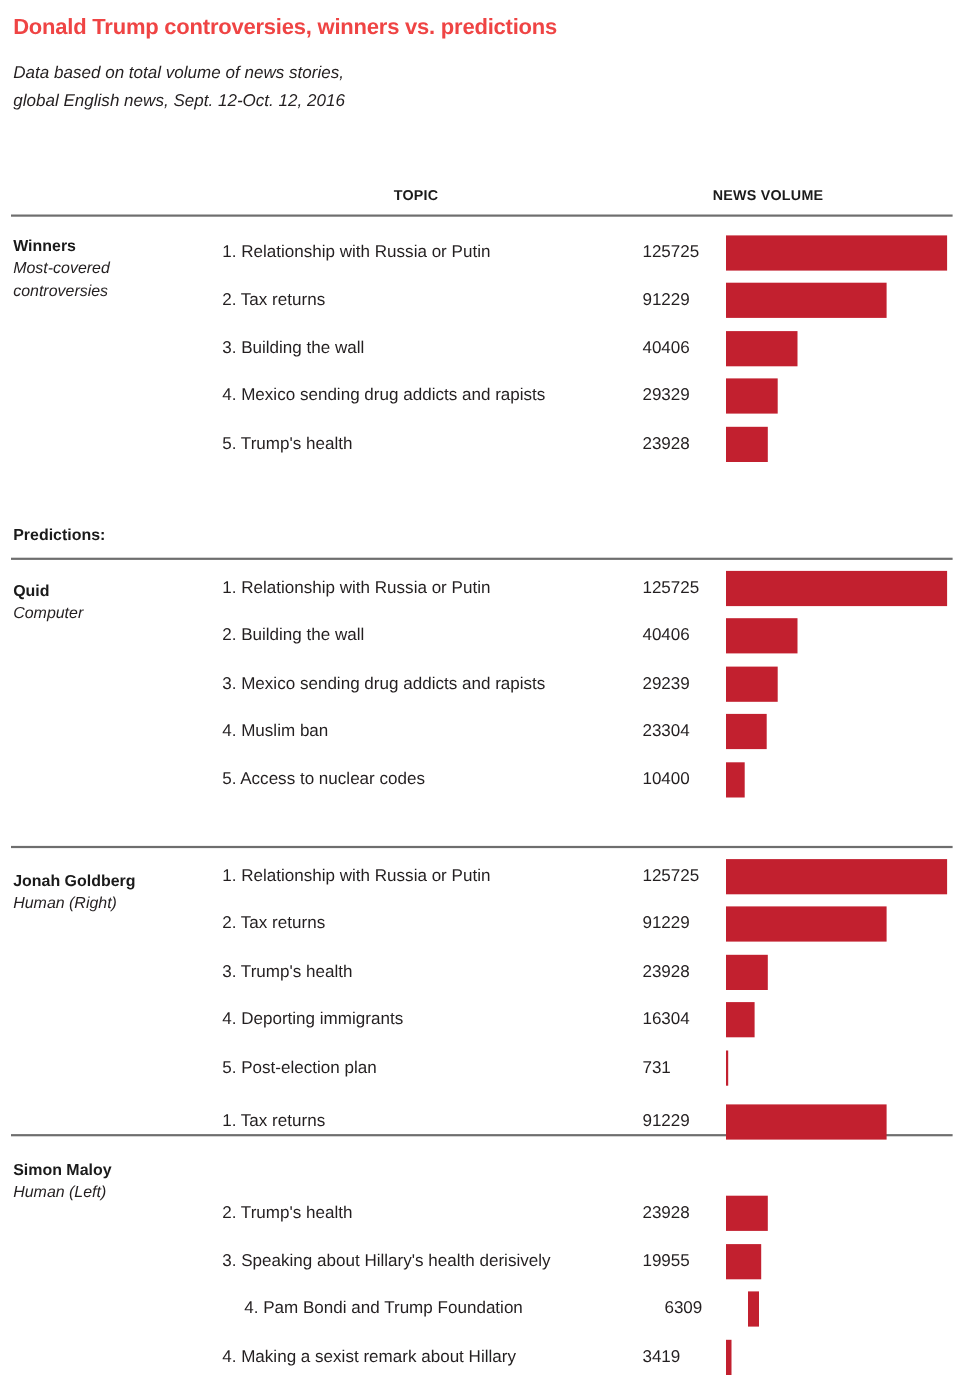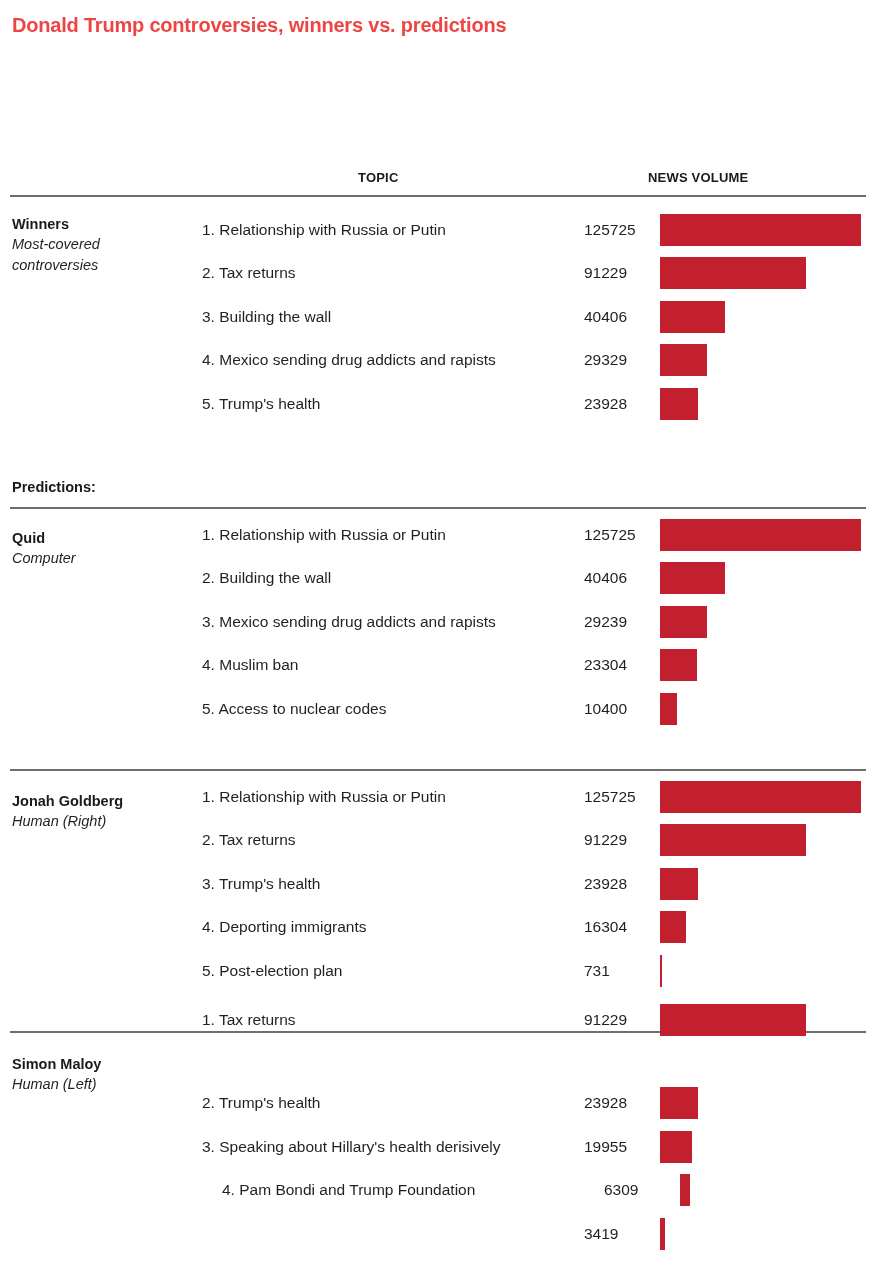--- a/index.html
+++ b/index.html
@@ -117,20 +117,24 @@
     white-space: nowrap;
   }
 </style>
 </head>
 <body>
 
 <div class="page">
 
   <div class="title">Donald Trump controversies, winners vs. predictions</div>
 
+  <div class="subtitle">
+    <div>Data based on total volume of news stories,</div>
+    <div>global English news, Sept. 12-Oct. 12, 2016</div>
+  </div>
 
   <div class="colhead topic">TOPIC</div>
   <div class="colhead volume">NEWS VOLUME</div>
 
   <div id="dynamic-body">
       <div class="rule" style="top: 195px;"></div>
       <div class="group" style="top: 0px;">
         <div class="group-label" style="top: 214px;">
           <div class="group-name">Winners</div>
           <div class="group-sub">Most-covered controversies</div>
@@ -283,20 +287,21 @@
           </div>
         </div>
         <div class="row" style="top: 1168.7px; margin-left: 20px;">
           <div class="row-topic">4. Pam Bondi and Trump Foundation</div>
           <div class="row-value">6309</div>
           <div class="bar-track">
             <div class="bar" style="width: 10.0864px; background: rgb(194, 32, 47);"></div>
           </div>
         </div>
         <div class="row" style="top: 1212.1px;">
+          <div class="row-topic">4. Making a sexist remark about Hillary</div>
           <div class="row-value">3419</div>
           <div class="bar-track">
             <div class="bar" style="width: 5.46605px; background: rgb(194, 32, 47);"></div>
           </div>
         </div>
       </div>
       <div class="section-heading" style="top: 479px;">Predictions:</div>
     </div>
 
 </div>

